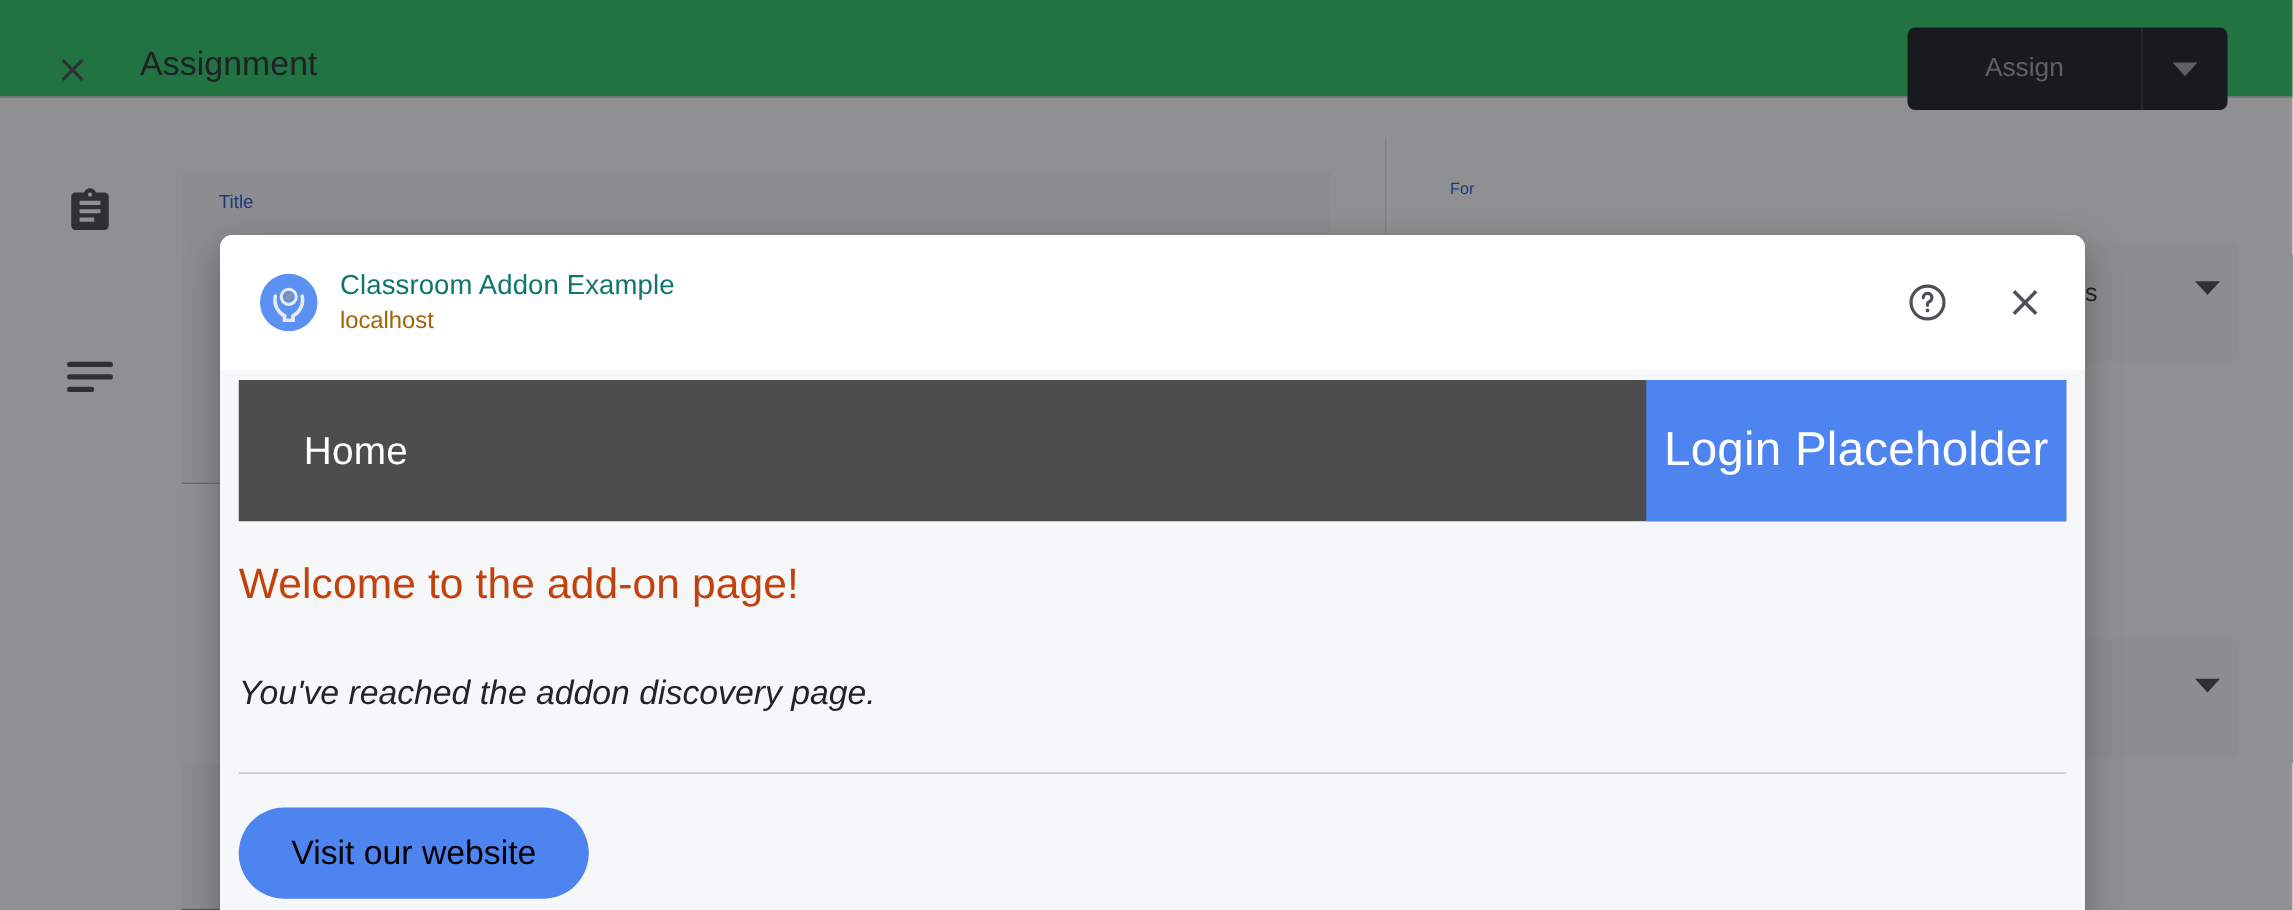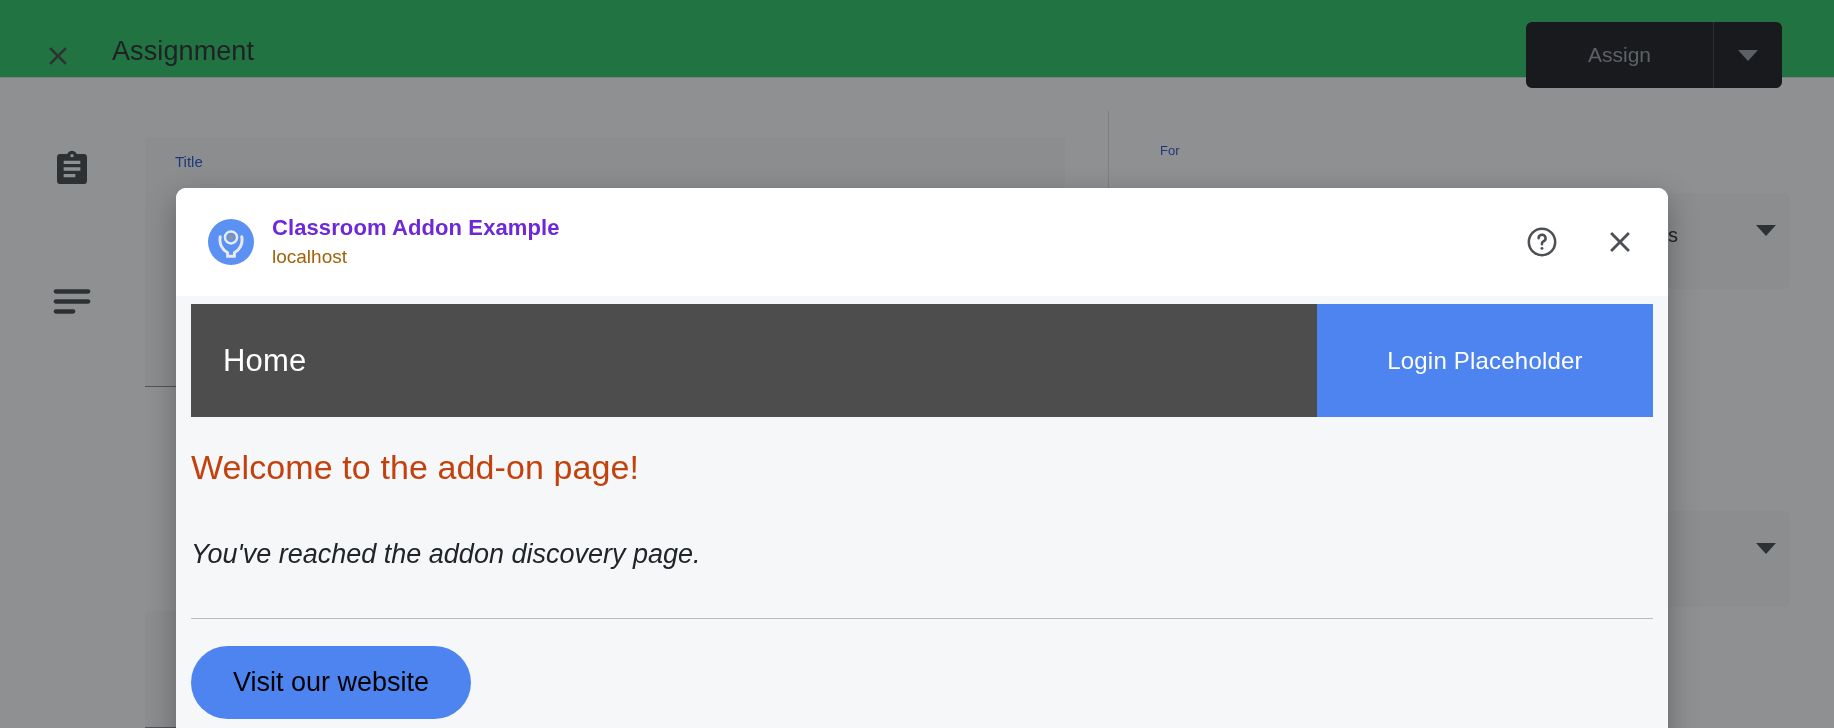--- a/index.html
+++ b/index.html
@@ -135,22 +135,22 @@
     width: 46px; height: 46px;
     border-radius: 50%;
     background: #5a91f2;
     display: flex; align-items: center; justify-content: center;
     flex: 0 0 auto;
     margin-right: 18px;
   }
   .dlg-titles { display: flex; flex-direction: column; justify-content: center; flex: 1 1 auto; }
   .dlg-app-name {
     font-size: 22px;
-    color: #6d28d9;
-    font-weight: bold;
+    color: #0f766e;
+    font-weight: normal;
     line-height: 1.25;
     letter-spacing: .1px;
   }
   .dlg-app-host {
     font-size: 19px;
     color: #a16207;
     line-height: 1.35;
     margin-top: 2px;
   }
   .dlg-actions { display: flex; align-items: center; gap: 34px; }
@@ -174,36 +174,37 @@
     width: 1462px;
     height: 113px;
     background: #4d4d4d;
     display: flex;
     align-items: stretch;
   }
   .nav-left {
     flex: 1 1 auto;
     display: flex; align-items: center;
     padding-left: 32px;
+    margin-left: 20px;
   }
   .nav-home-link {
     color: #ffffff;
     font-size: 31px;
     text-decoration: none;
     letter-spacing: .2px;
   }
   .nav-right {
     flex: 0 0 auto;
     width: 336px;
     background: #4d84f0;
     display: flex; align-items: center; justify-content: center;
   }
   .nav-login-text {
     color: #ffffff;
-    font-size: 24px;
+    font-size: 38px;
     letter-spacing: .2px;
   }
   .addon-welcome {
     position: absolute;
     left: 15px; top: 152px;
     font-size: 34px;
     color: #c2410c;
     letter-spacing: .1px;
   }
   .addon-sub {

